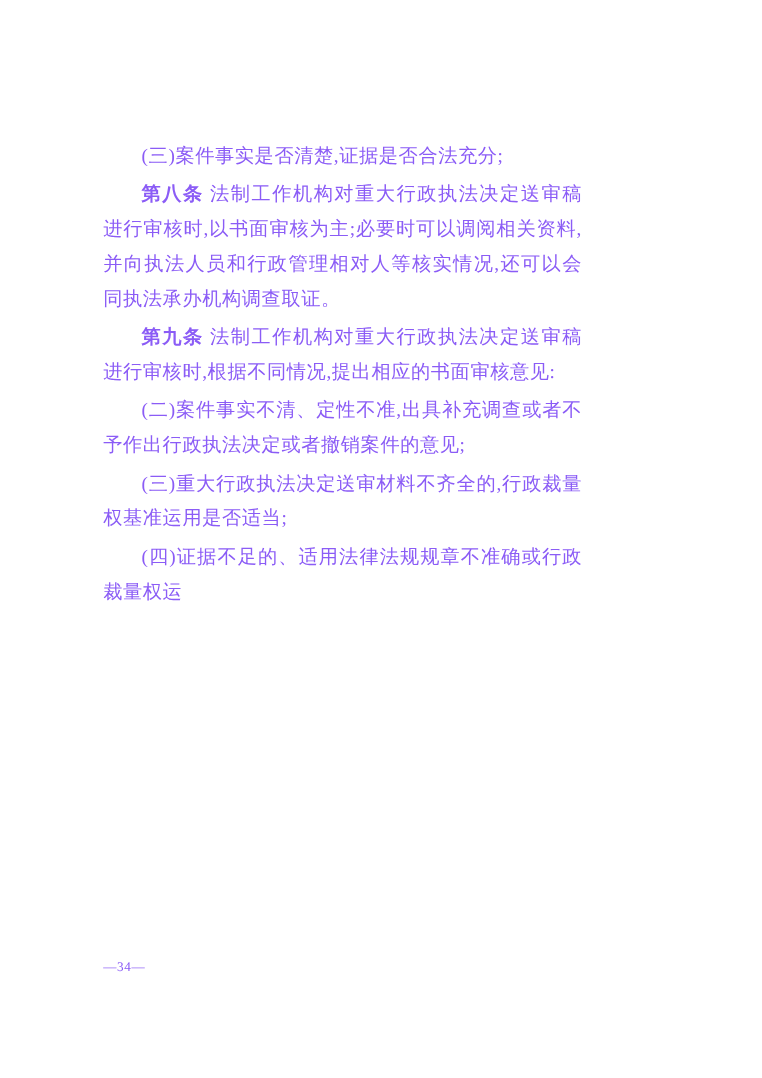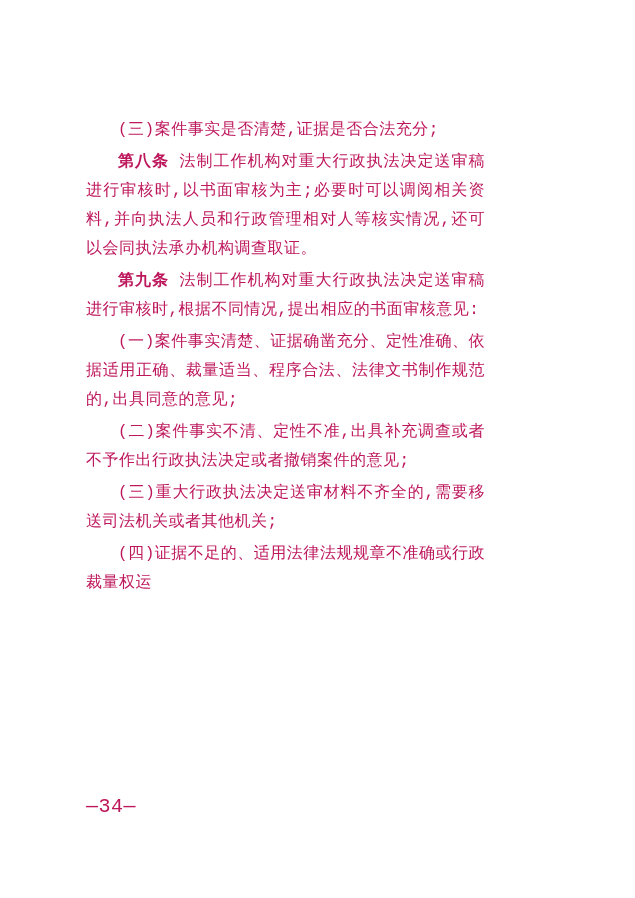--- a/index.html
+++ b/index.html
@@ -6,22 +6,22 @@
     margin: 0;
     padding: 0;
     background: #ffffff;
   }
   .page {
     position: relative;
     width: 560px;
     height: 898px;
     background: #ffffff;
     overflow: hidden;
-    font-family: Liberation Mono, monospace;
-    color: #be185d;
+    font-family: Liberation Serif, serif;
+    color: #8b5cf6;
   }
   .content {
     position: absolute;
     top: 116px;
     left: 86px;
     right: 75px;
   }
   .content p {
     margin: 0 0 3px 0;
     font-size: 16px;
@@ -31,21 +31,21 @@
     text-justify: inter-ideograph;
     letter-spacing: 0.5px;
   }
   .content p b {
     font-weight: bold;
   }
   .page-number {
     position: absolute;
     left: 86px;
     top: 792px;
-    font-size: 20px;
+    font-size: 11px;
     line-height: 29px;
     letter-spacing: 0.5px;
   }
 </style>
 </head>
 <body>
 
 <div class="page">
   <div class="content">
 
@@ -54,24 +54,23 @@
 
 
 
 
 
 
     <p><b>第八条</b><span> 法制工作机构对重大行政执法决定送审稿进行审核时,以书面审核为主;必要时可以调阅相关资料,并向执法人员和行政管理相对人等核实情况,还可以会同执法承办机构调查取证。</span></p>
 
     <p><b>第九条</b><span> 法制工作机构对重大行政执法决定送审稿进行审核时,根据不同情况,提出相应的书面审核意见:</span></p>
 
-    <p><span>(一)案件事实清楚、证据确凿充分、定性准确、依据适用正确、裁量适当、程序合法、法律文书制作规范的,出具同意的意见;</span></p>
 
     <p><span>(二)案件事实不清、定性不准,出具补充调查或者不予作出行政执法决定或者撤销案件的意见;</span></p>
 
-    <p><span>(三)重大行政执法决定送审材料不齐全的,需要移送司法机关或者其他机关;</span></p>
+    <p><span>(三)重大行政执法决定送审材料不齐全的,行政裁量权基准运用是否适当;</span></p>
 
     <p><span>(四)证据不足的、适用法律法规规章不准确或行政裁量权运</span></p>
 
   </div>
 
   <div class="page-number">—34—</div>
 </div>
 
 </body></html>

